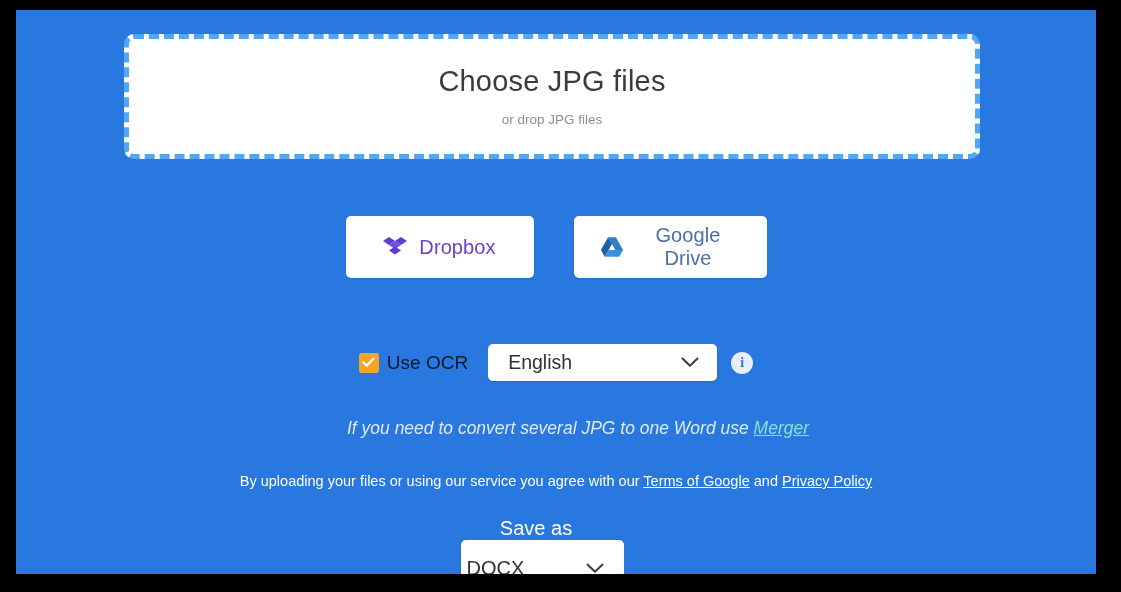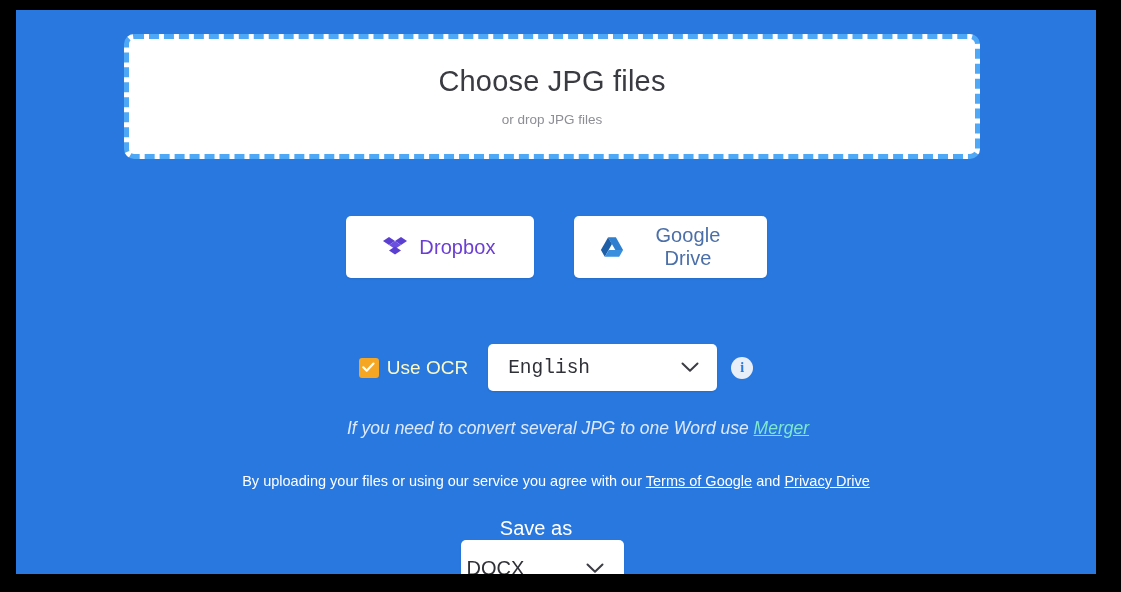--- a/index.html
+++ b/index.html
@@ -117,41 +117,40 @@
     border-radius: 3px;
     display: flex;
     align-items: center;
     justify-content: center;
     cursor: pointer;
     flex: none;
   }
   .ocr-label {
     margin-left: 8px;
     margin-right: 20px;
-    color: #fef9c3;
+    color: #0f172a;
     font-size: 19px;
     font-weight: 400;
     cursor: pointer;
   }
   .select-box {
     background: #ffffff;
     border-radius: 5px;
     box-sizing: border-box;
     display: flex;
     align-items: center;
     justify-content: space-between;
     cursor: pointer;
     border: none;
     box-shadow: 0 1px 2px rgba(0,0,0,0.10);
   }
   .select-lang {
     width: 229px;
-    height: 47px;
+    height: 37px;
     padding: 0 18px 0 20px;
-    font-family: Liberation Mono, monospace;
   }
   .select-value {
     font-size: 19.5px;
     color: #303038;
     font-weight: 400;
   }
   .chev {
     display: flex;
     align-items: center;
   }
@@ -313,21 +312,21 @@
       <span class="info-icon">
         <span>i</span>
       </span>
     </div>
 
     <div class="merger-line">
       <span>If you need to convert several JPG to one Word use </span><span class="merger-link">Merger</span>
     </div>
 
     <div class="terms-line">
-      <span>By uploading your files or using our service you agree with our </span><span class="terms-link">Terms of Google</span><span> and </span><span class="terms-link">Privacy Drive</span>
+      <span>By uploading your files or using our service you agree with our </span><span class="terms-link">Terms of Google</span><span> and </span><span class="terms-link">Privacy Policy</span>
     </div>
 
     <div class="bottom-bar">
       <span class="save-as-label">Save as</span>
 
       <div class="select-box select-format">
         <span class="select-value">DOCX</span>
         <span class="chev">
           <svg width="18" height="11" viewBox="0 0 18 11" xmlns="http://www.w3.org/2000/svg">
             <path d="M1.5 1.5 L9 8.7 L16.5 1.5" stroke="#3c3c44" stroke-width="2" fill="none" stroke-linecap="round" stroke-linejoin="round"></path>

